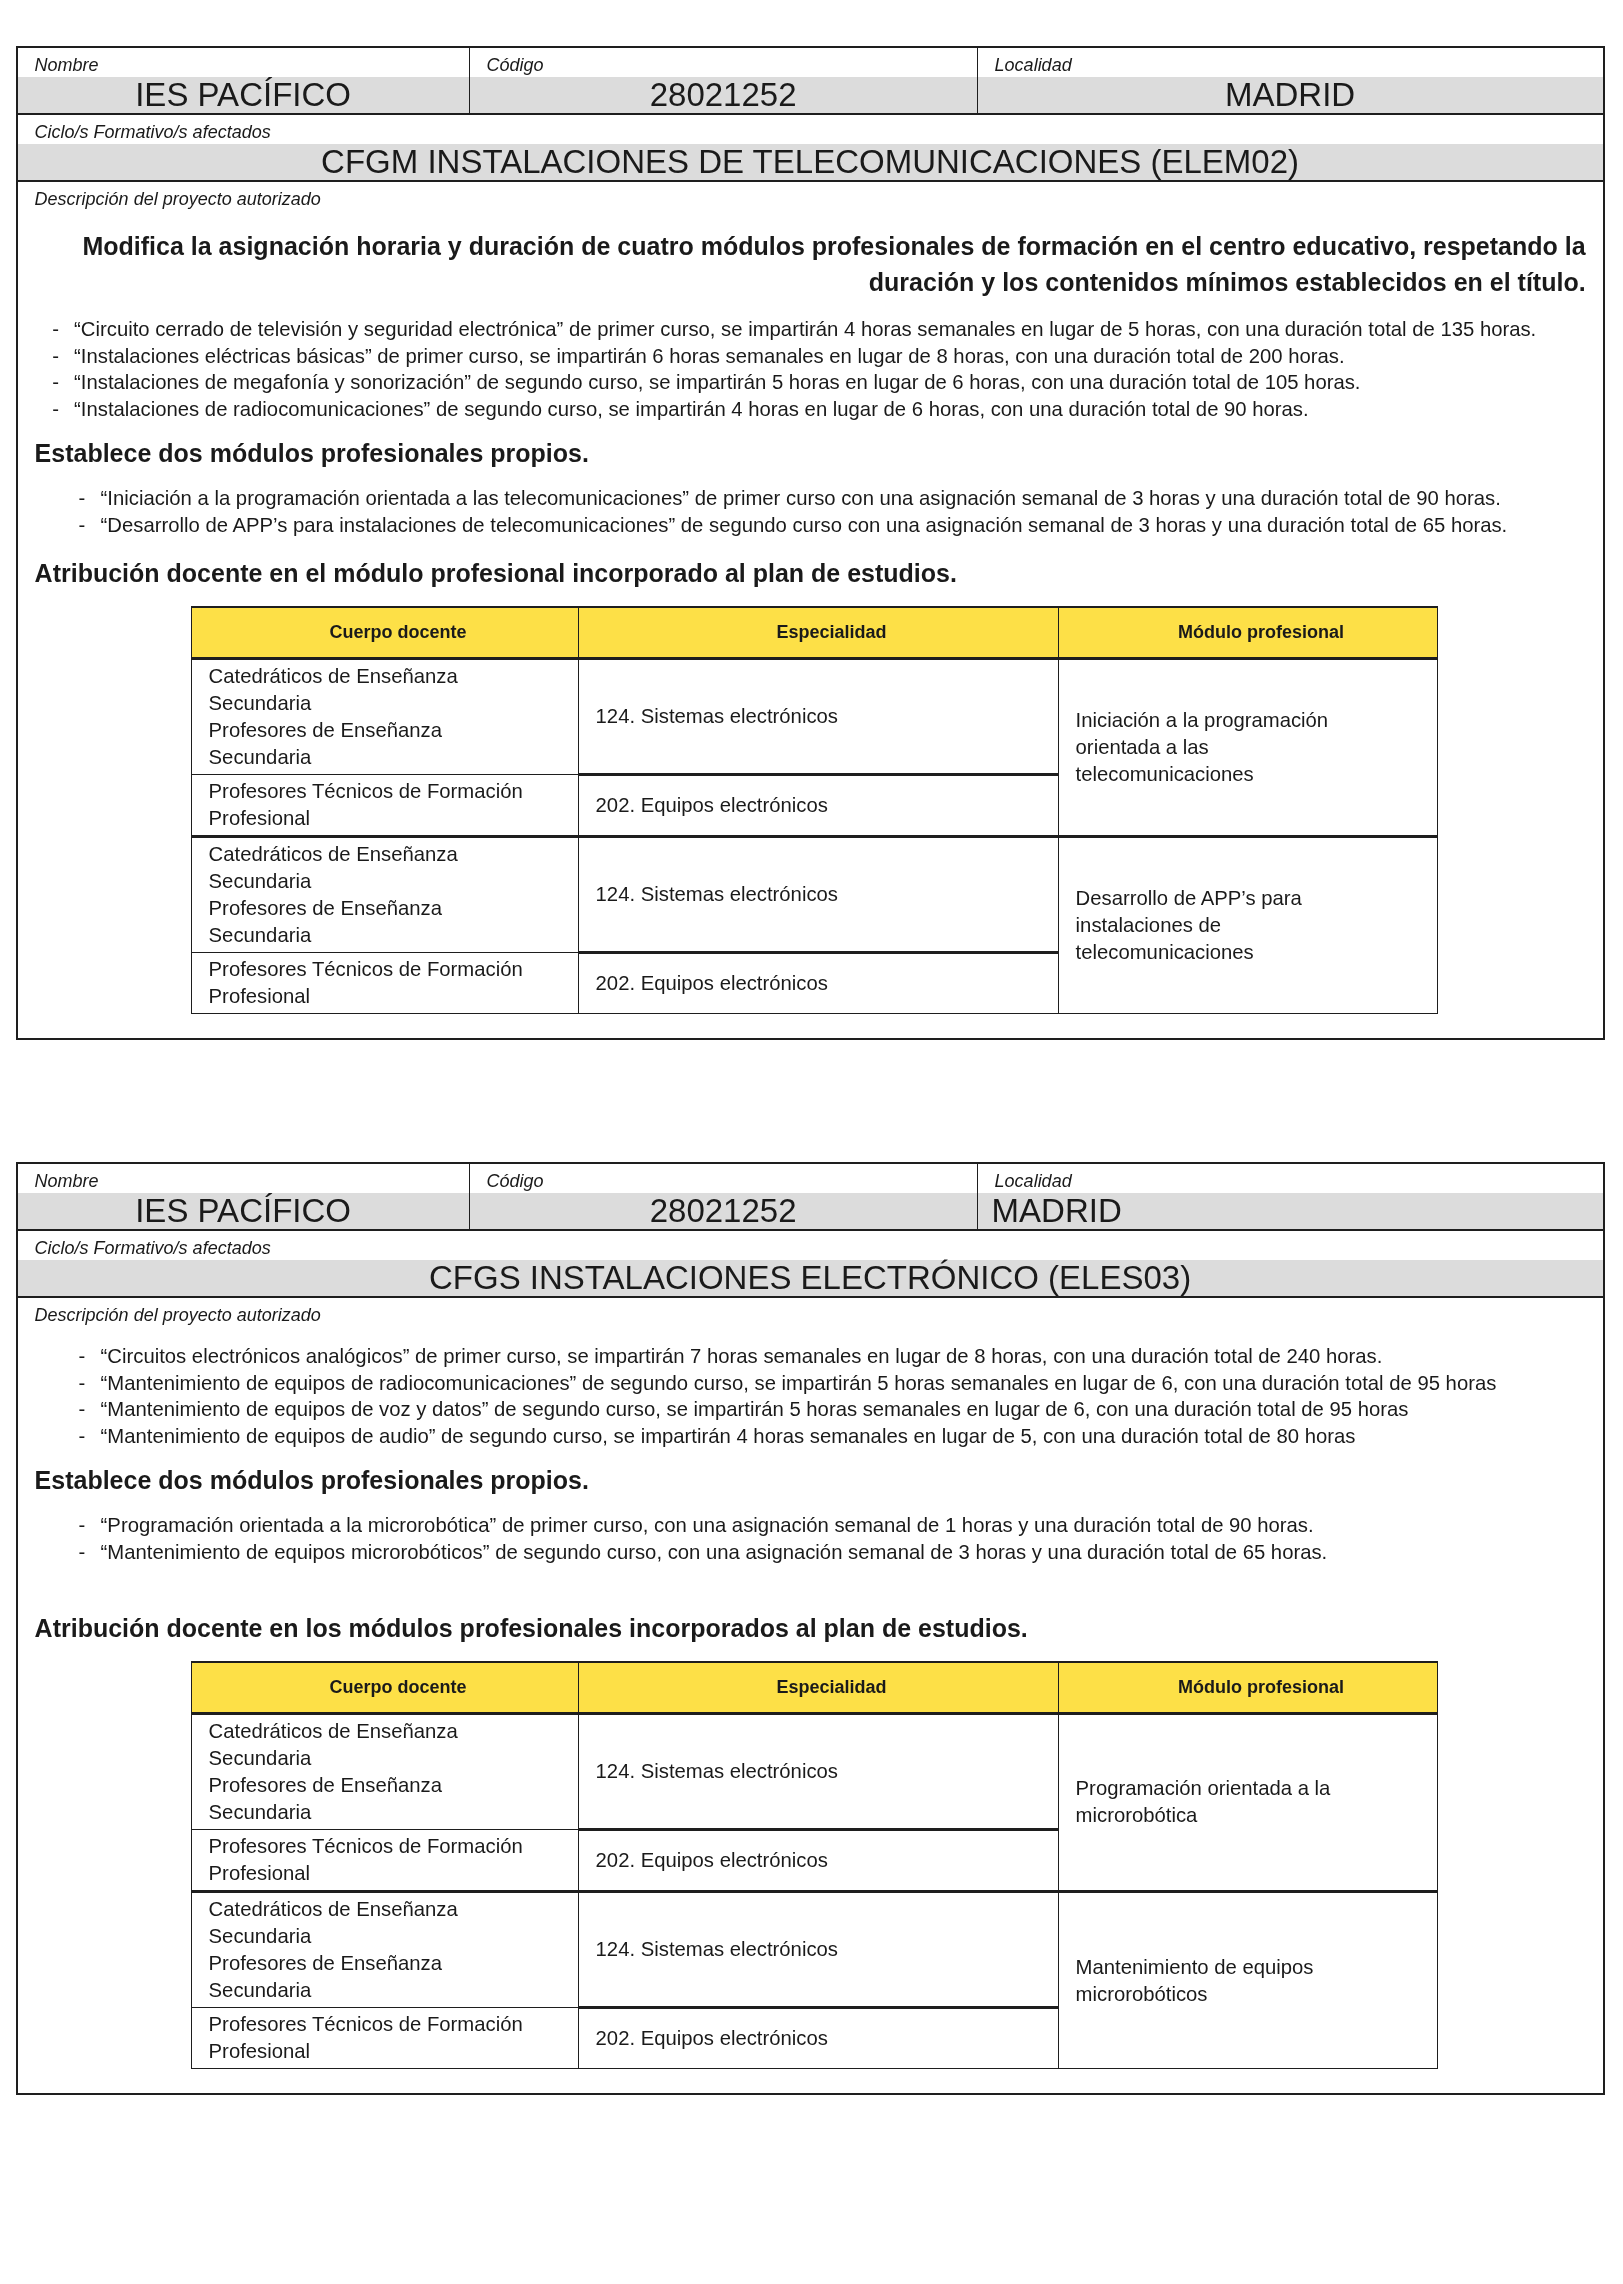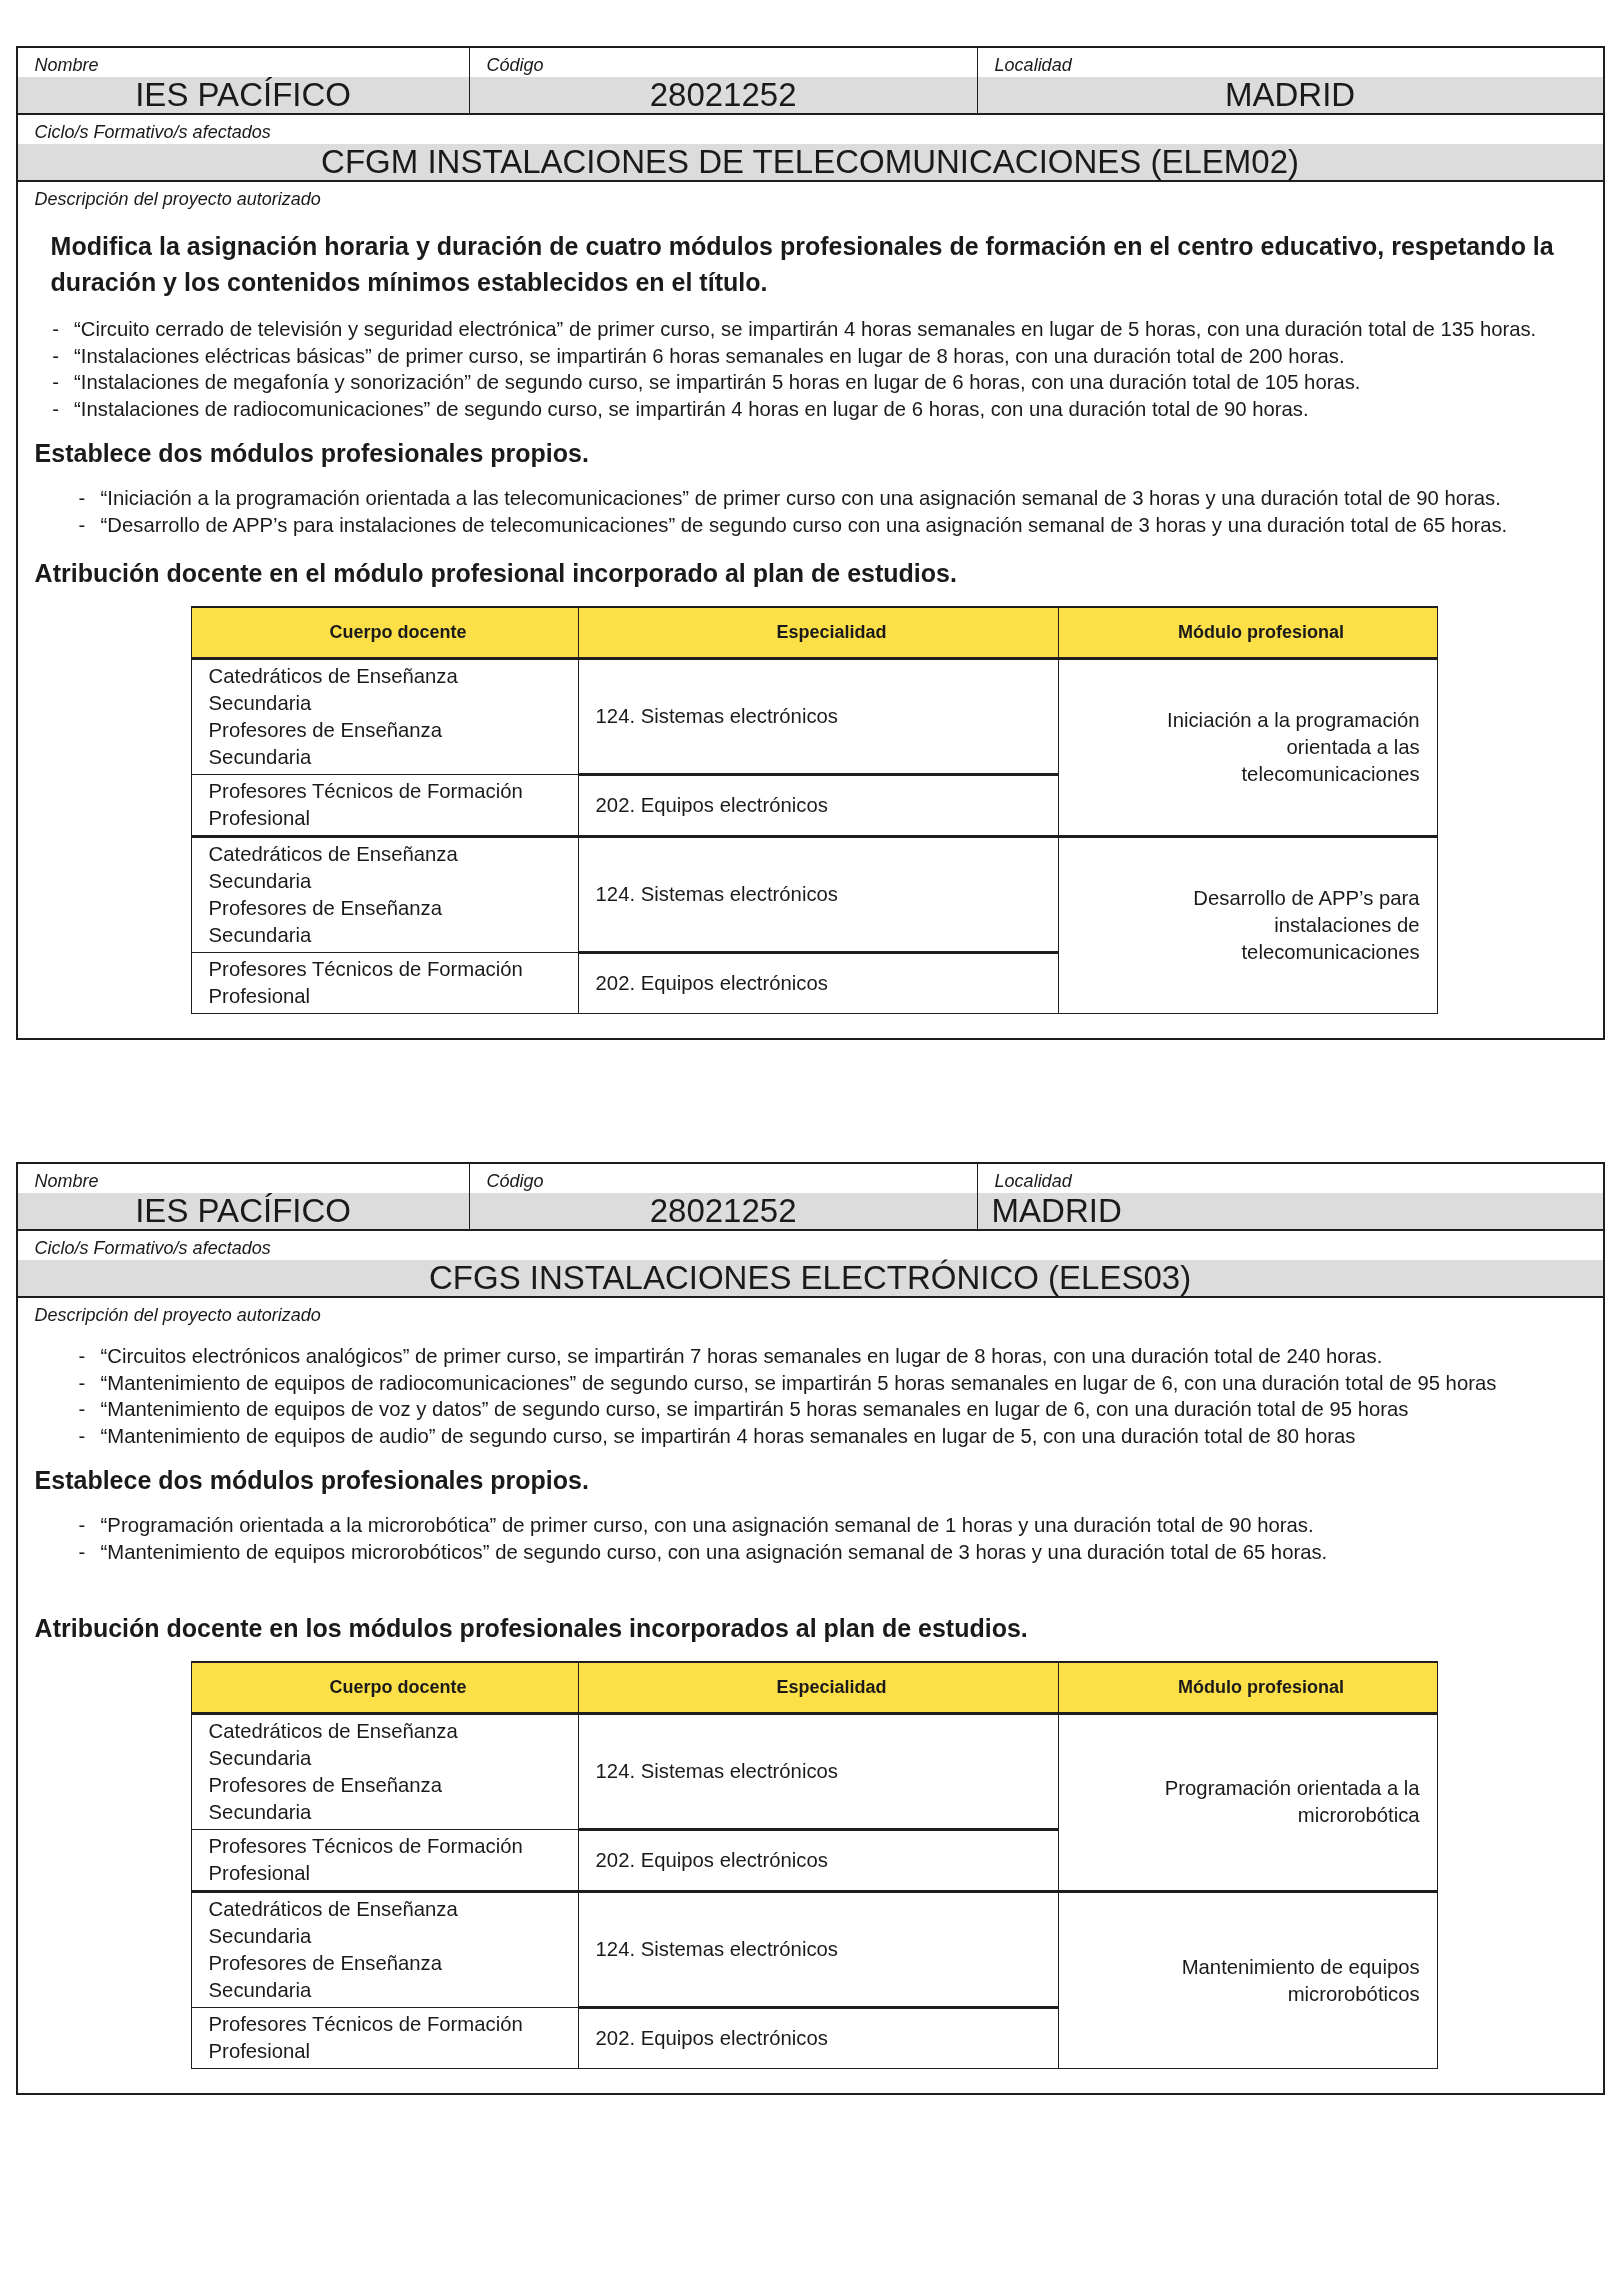--- a/index.html
+++ b/index.html
@@ -9,31 +9,31 @@
   .cell { box-sizing: border-box; }
   .cell.c1 { width: 452px; border-right: 1.6px solid #1e1e1e; }
   .cell.c2 { width: 508px; border-right: 1.6px solid #1e1e1e; }
   .cell.c3 { flex: 1; }
   .lbl { font-style: italic; font-size: 18px; padding: 7.8px 0 1.6px 17px; height: 19.6px; line-height: 19.6px; }
   .val { background: #dcdcdc; font-weight: normal; font-size: 33px; height: 36px; line-height: 36px; text-align: center; }
   .val.left { text-align: left; padding-left: 14px; }
   .fullrow { border-bottom: 2.3px solid #1e1e1e; }
   .desc { padding: 0 17px 23.5px 17px; }
   .desc .lbl { padding-left: 0; }
-  h2 { font-size: 25px; font-weight: bold; line-height: 36px; margin: 17px 0 14px 16px; }
+  h2 { font-size: 25px; font-weight: bold; line-height: 36px; margin: 17px 0 14px 16px; text-align: right; }
   h3 { font-size: 25px; font-weight: bold; line-height: 31px; margin: 14px 0 7.8px 0; }
   ul { list-style: none; margin: 16px; padding: 0; }
   li { position: relative; font-size: 20.3px; line-height: 26.6px; padding-left: 23.5px; }
   li::before { content: "-"; position: absolute; left: 1.6px; top: 0; }
   ul.indent li { padding-left: 50px; }
   ul.indent li::before { left: 28px; }
   table.att { border-collapse: collapse; margin: 17px 0 0 156px; width: 1247px; font-size: 20.3px; }
   table.att th { background: #fde047; font-size: 18px; font-weight: bold; height: 47px; border: 1.6px solid #1e1e1e; border-top: 2.3px solid #1e1e1e; border-bottom: 3.1px solid #1e1e1e; padding-left: 28px; }
   table.att td { border: 1.6px solid #1e1e1e; padding: 3.1px 17px; line-height: 27px; vertical-align: middle; }
-  table.att td.mod { text-align: right; }
+  table.att td.mod { text-align: left; }
   table.att tr.grp-start td { border-top: 3.1px solid #1e1e1e; }
   table.att tr.sub td.esp { border-top: 3.1px solid #1e1e1e; }
   .c-cuerpo { width: 357px; }
   .c-esp { width: 450px; }
   .pre { white-space: pre-line; }
 </style>
 </head>
 <body>
 
 <div class="box" style="top:46px;">

